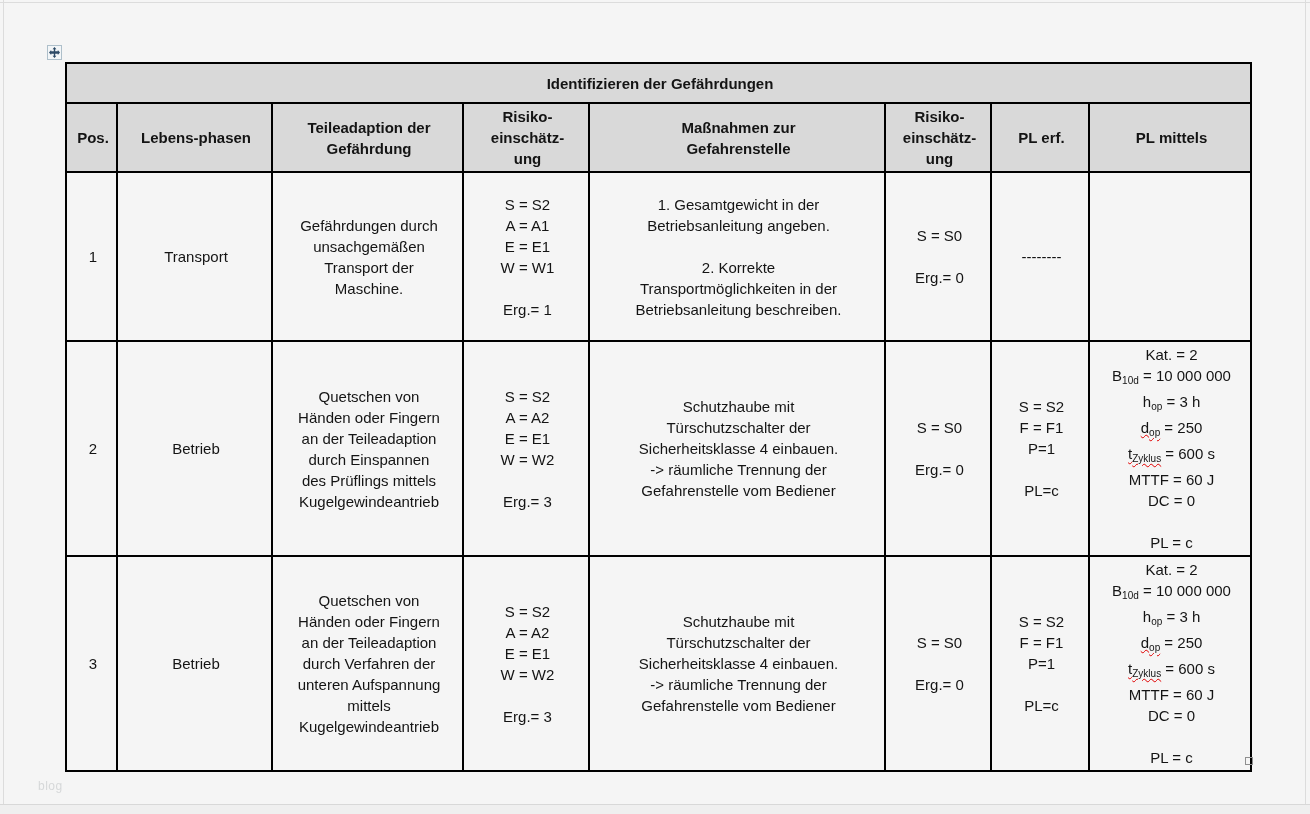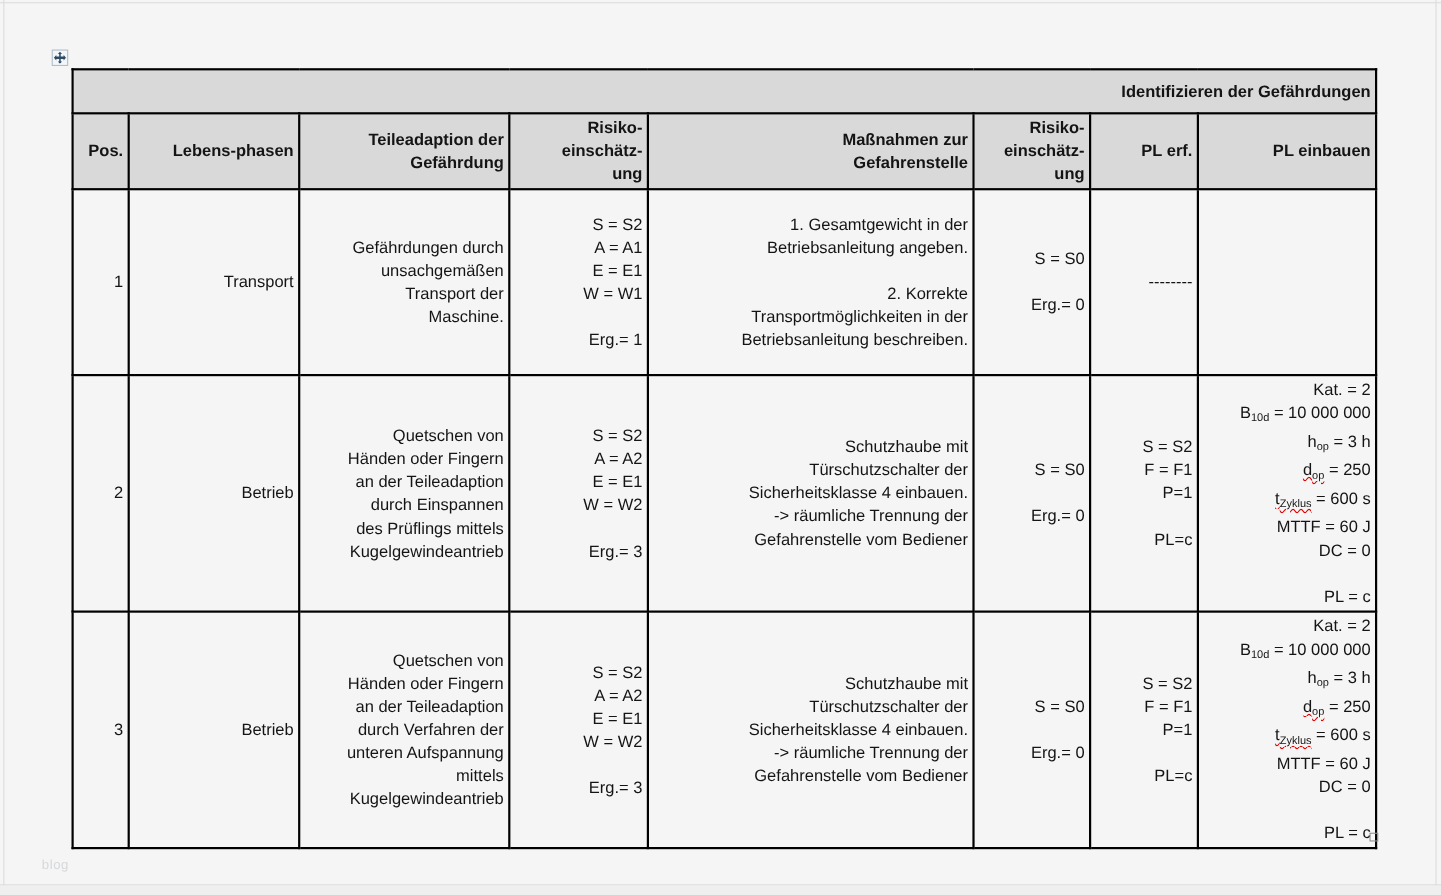--- a/index.html
+++ b/index.html
@@ -39,21 +39,21 @@
   
   .risk-table{
     position:absolute;left:65px;top:62px;
     border-collapse:collapse;table-layout:fixed;width:1185px;
   }
   .risk-table td,.risk-table th{
     border:2px solid #000;
     box-sizing:border-box;
     font-size:15px;line-height:21px;
     vertical-align:middle;
-    text-align:right;
+    text-align:center;
     padding:2px 4px 2px 7px;
     overflow:hidden;
   }
   .title-cell{
     background:#d9d9d9;font-weight:bold;
     vertical-align:top;padding-top:3px;
   }
   .risk-table th{
     background:#d9d9d9;font-weight:bold;white-space:pre-line;
   }
@@ -108,21 +108,21 @@
 Gefährdung</th>
       <th>Risiko-
 einschätz-
 ung</th>
       <th>Maßnahmen zur
 Gefahrenstelle</th>
       <th>Risiko-
 einschätz-
 ung</th>
       <th>PL erf.</th>
-      <th>PL einbauen</th>
+      <th>PL mittels</th>
     </tr>
 
     <tr style="height:169px">
       <td>1</td>
       <td>Transport</td>
       <td class="pre">Gefährdungen durch
 unsachgemäßen
 Transport der
 Maschine.</td>
       <td class="pre">S = S2

